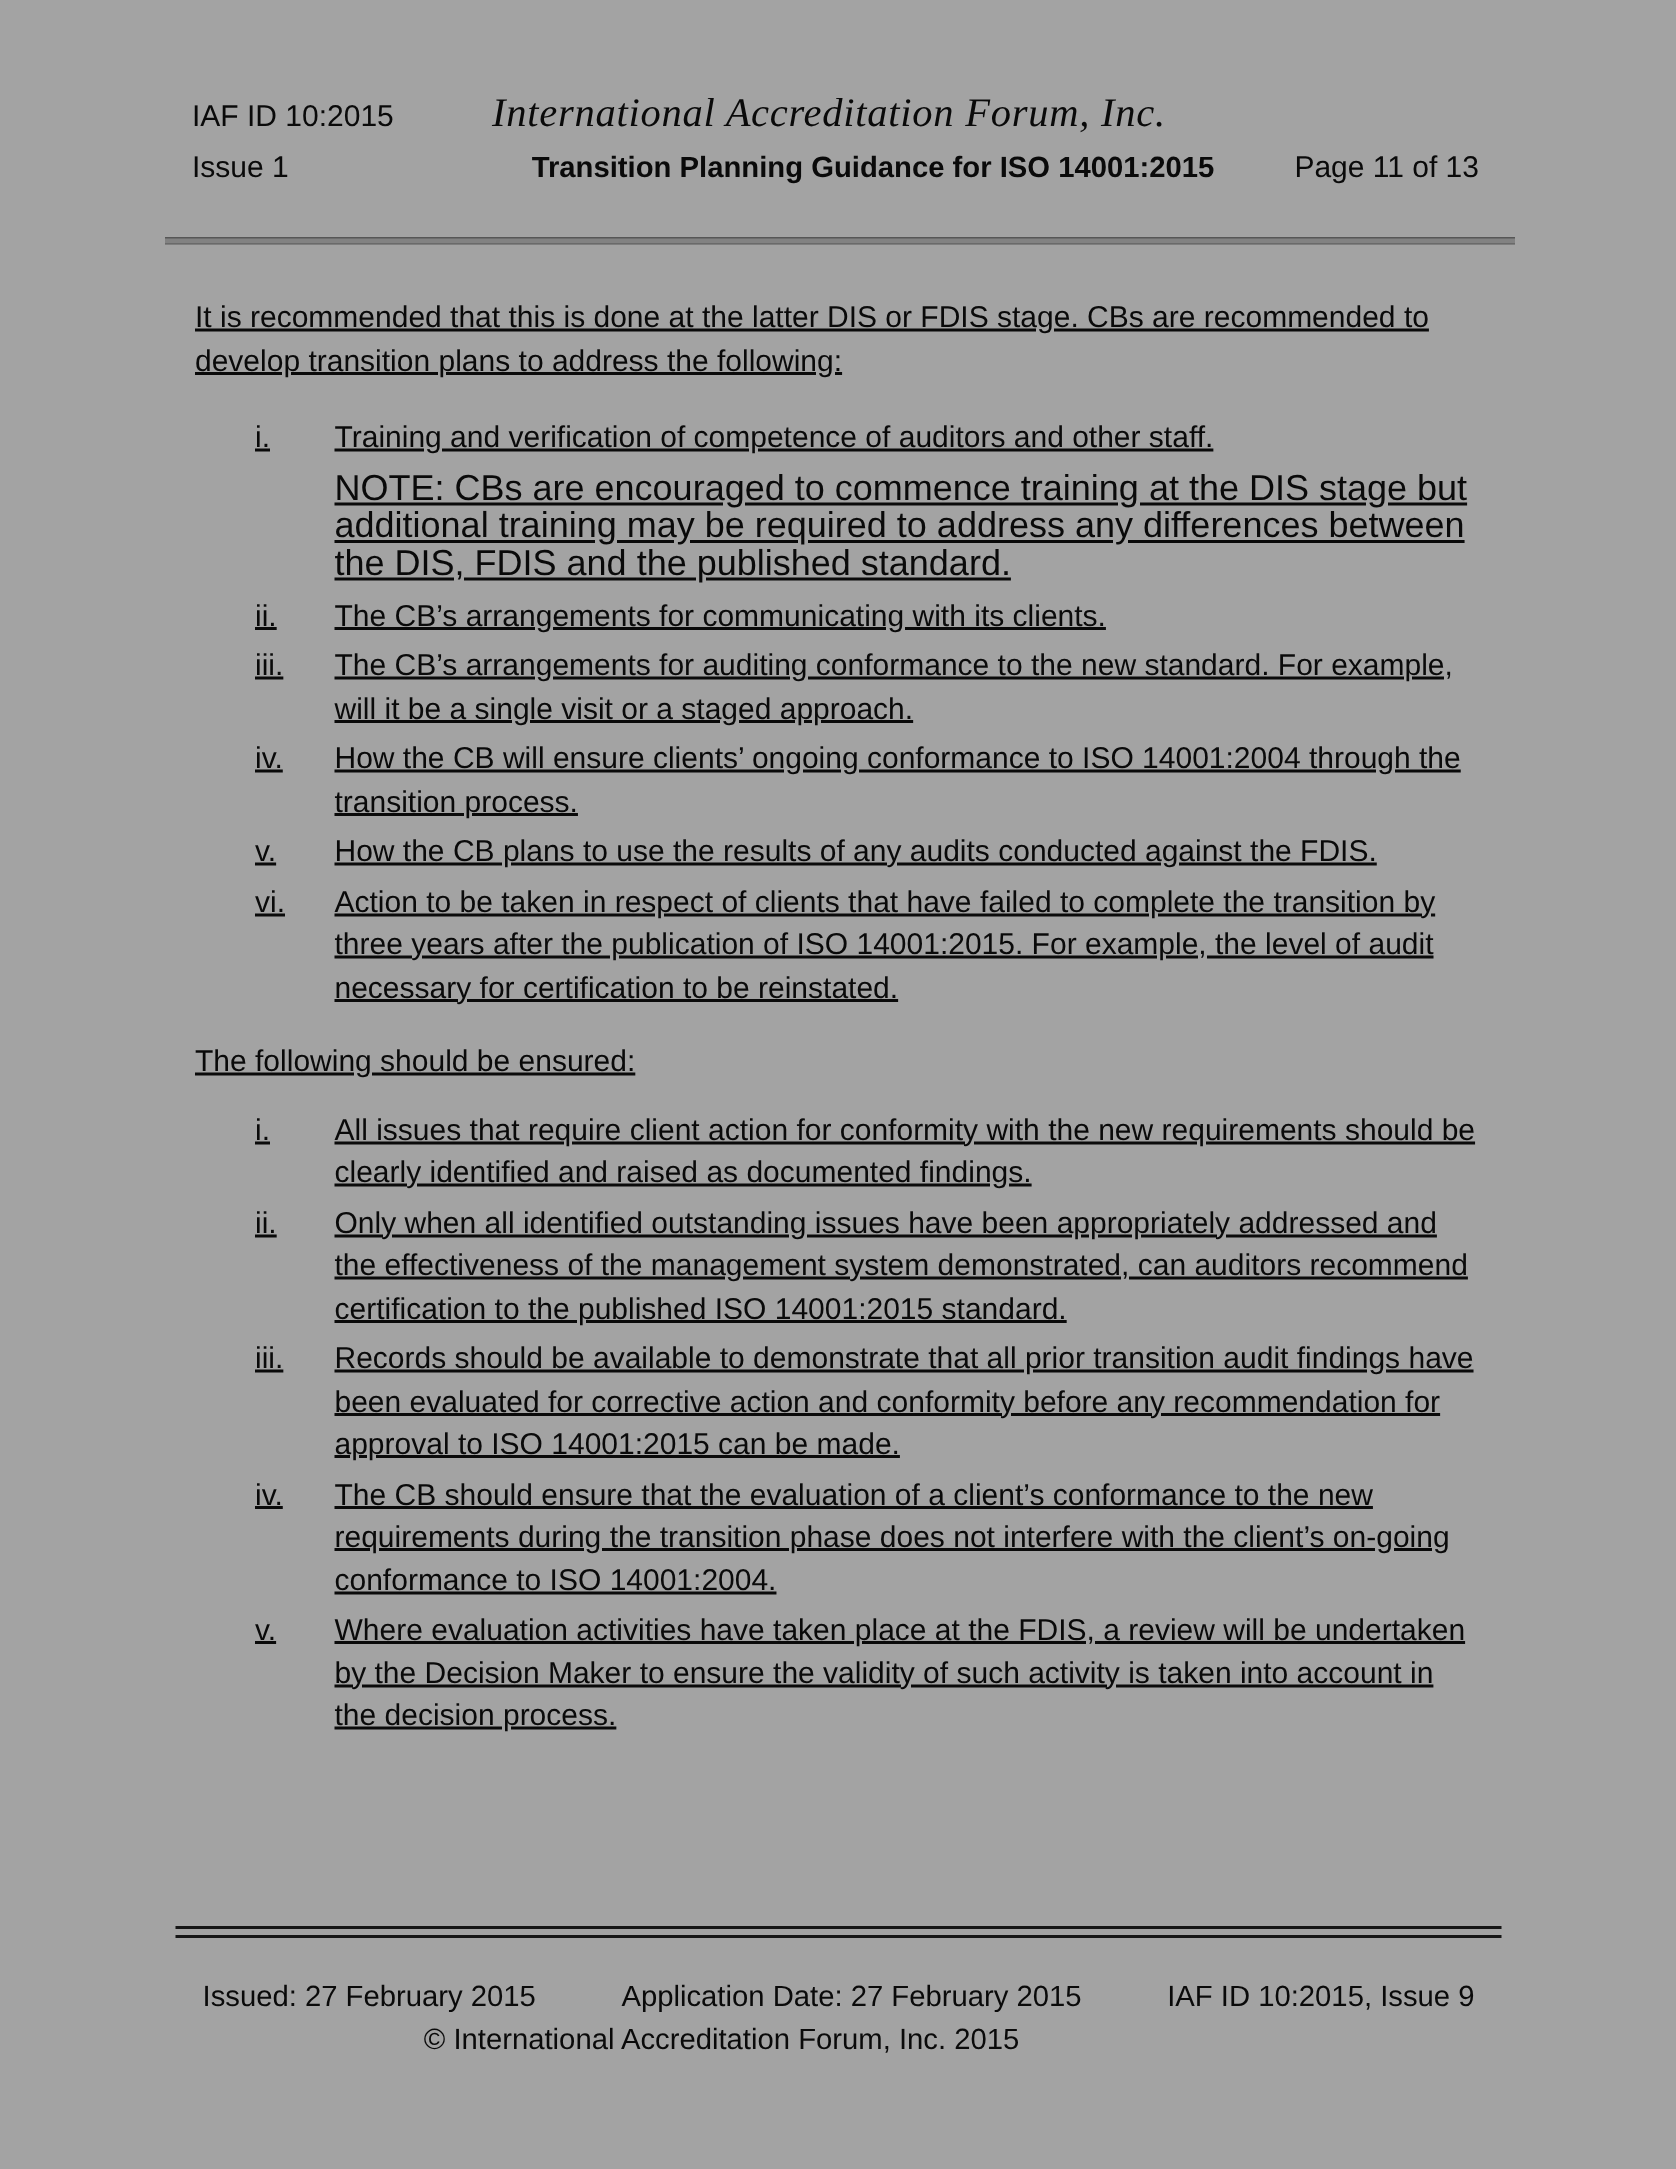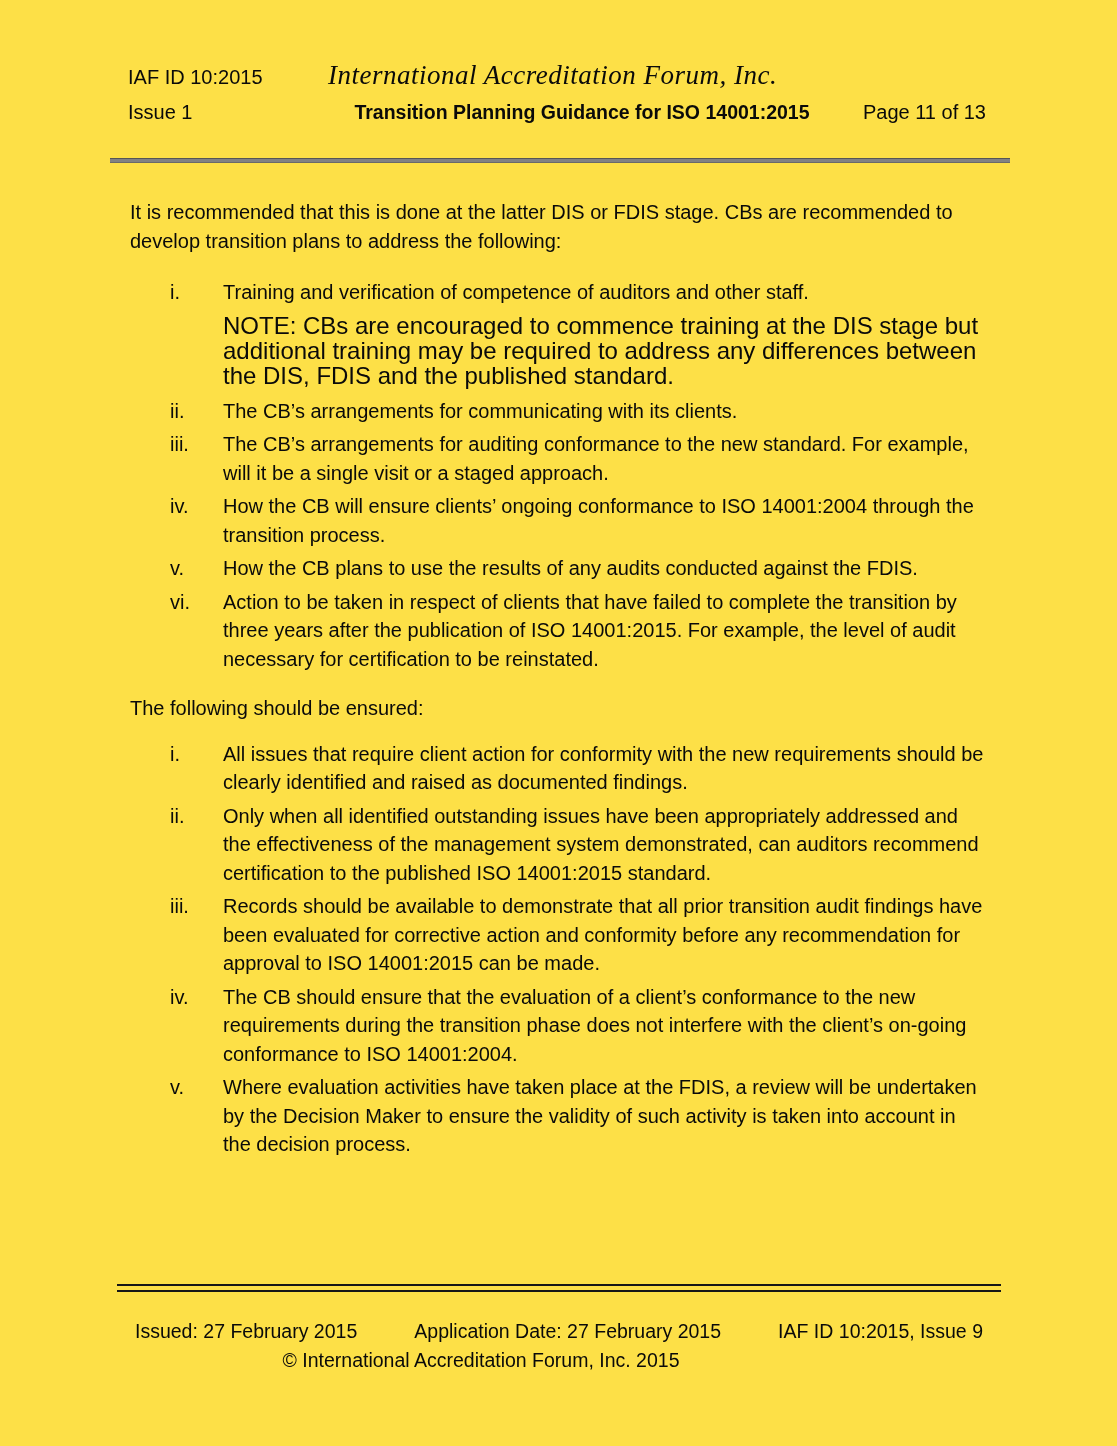--- a/index.html
+++ b/index.html
@@ -1,21 +1,21 @@
 <!DOCTYPE html>
 <html><head>
 <meta charset="utf-8">
 <style>
   * { margin: 0; padding: 0; box-sizing: border-box; }
   html, body { background: #ffffff; }
   .page {
     position: relative;
     width: 1117px;
     height: 1446px;
-    background: #fde047;
+    background: #a3a3a3;
     color: #0a0a0a;
     font-family: "Liberation Sans", sans-serif;
     overflow: hidden;
   }
 
   
   .header {
     position: absolute;
     top: 60px;
     left: 128px;
@@ -56,20 +56,21 @@
   }
 
   
   .body-content {
     position: absolute;
     top: 198px;
     left: 130px;
     width: 857px;
     font-size: 20px;
     line-height: 28.5px;
+    text-decoration: underline;
   }
   .intro { margin-bottom: 23px; }
   .doc-list { margin-left: 40px; }
   .doc-item { display: flex; margin-bottom: 5px; }
   .numeral { width: 53px; flex: none; }
   .item-body { flex: 1; }
   .note {
     font-size: 24px;
     line-height: 25px;
     margin-top: 6px;

